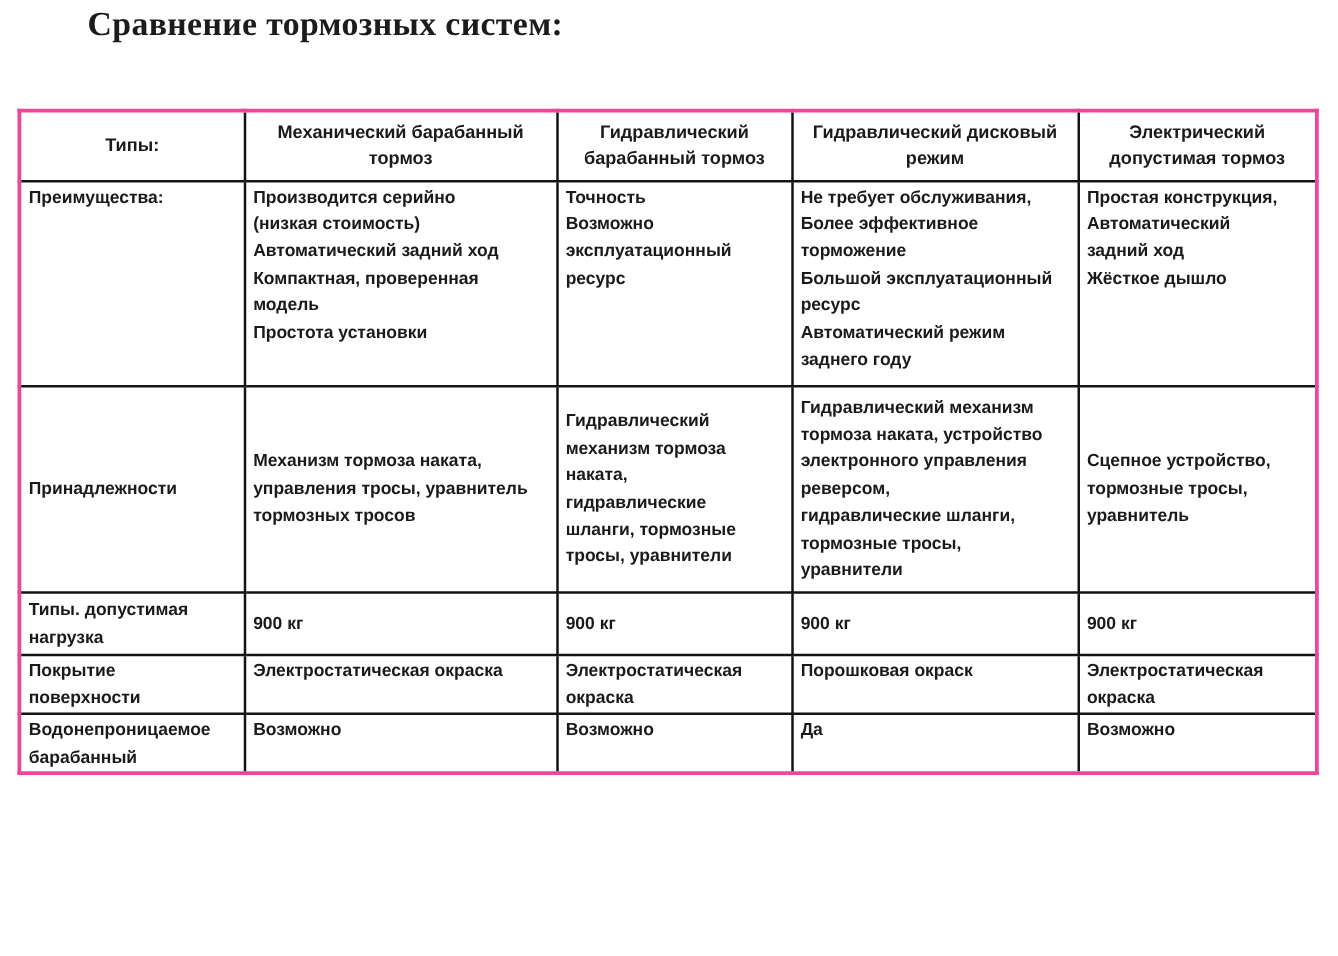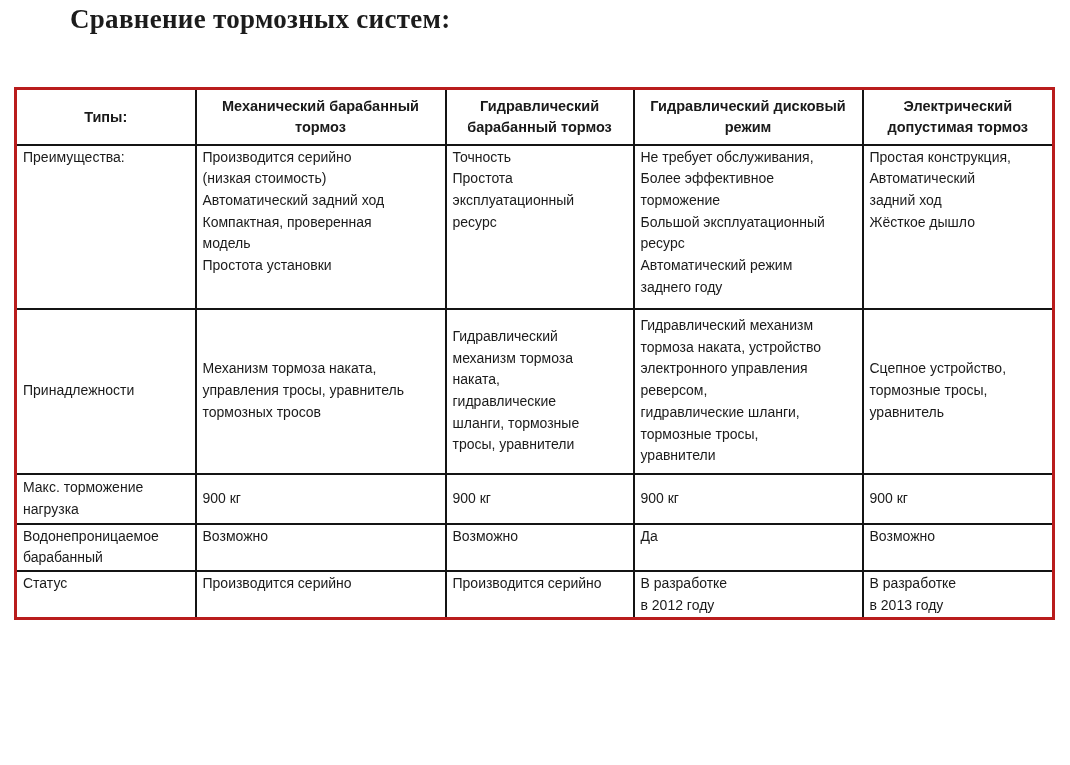--- a/index.html
+++ b/index.html
@@ -27,32 +27,32 @@
     letter-spacing: 0.3px;
     color: #1c1c1c;
   }
   table.cmp {
     position: absolute;
     left: 14px;
     top: 87px;
     border-collapse: collapse;
     table-layout: fixed;
     width: 1038px;
-    border: 3px solid #b91c1c;
+    border: 3px solid #ec4899;
   }
   table.cmp th, table.cmp td {
     border: 2px solid #141414;
     padding: 1px 6px;
     font-size: 14px;
     line-height: 1.55;
     vertical-align: top;
     text-align: left;
     white-space: pre-line;
     overflow: hidden;
-    font-weight: normal;
+    font-weight: bold;
   }
   table.cmp thead th {
     text-align: center;
     vertical-align: middle;
     font-weight: bold;
     font-size: 14.5px;
     line-height: 1.4;
   }
   table.cmp td.vmid { vertical-align: middle; }
 </style>
@@ -87,21 +87,21 @@
     <tbody>
       <tr style="height:164px">
         <td>Преимущества:</td>
         <td>Производится серийно
 (низкая стоимость)
 Автоматический задний ход
 Компактная, проверенная
 модель
 Простота установки</td>
         <td>Точность
-Простота
+Возможно
 эксплуатационный
 ресурс</td>
         <td>Не требует обслуживания,
 Более эффективное
 торможение
 Большой эксплуатационный
 ресурс
 Автоматический режим
 заднего году</td>
         <td>Простая конструкция,
@@ -125,40 +125,41 @@
 электронного управления
 реверсом,
 гидравлические шланги,
 тормозные тросы,
 уравнители</td>
         <td class="vmid">Сцепное устройство,
 тормозные тросы,
 уравнитель</td>
       </tr>
       <tr style="height:50px">
-        <td class="vmid">Макс. торможение
+        <td class="vmid">Типы. допустимая
 нагрузка</td>
         <td class="vmid">900 кг</td>
         <td class="vmid">900 кг</td>
         <td class="vmid">900 кг</td>
         <td class="vmid">900 кг</td>
+      </tr>
+      <tr style="height:44px">
+        <td>Покрытие
+поверхности</td>
+        <td>Электростатическая окраска</td>
+        <td>Электростатическая
+окраска</td>
+        <td>Порошковая окраск</td>
+        <td>Электростатическая
+окраска</td>
       </tr>
       <tr style="height:47px">
         <td>Водонепроницаемое
 барабанный</td>
         <td>Возможно</td>
         <td>Возможно</td>
         <td>Да</td>
         <td>Возможно</td>
       </tr>
-      <tr style="height:44px">
-        <td>Статус</td>
-        <td>Производится серийно</td>
-        <td>Производится серийно</td>
-        <td>В разработке
-в 2012 году</td>
-        <td>В разработке
-в 2013 году</td>
-      </tr>
     </tbody>
   </table>
 
 </div>
 
 </body></html>

